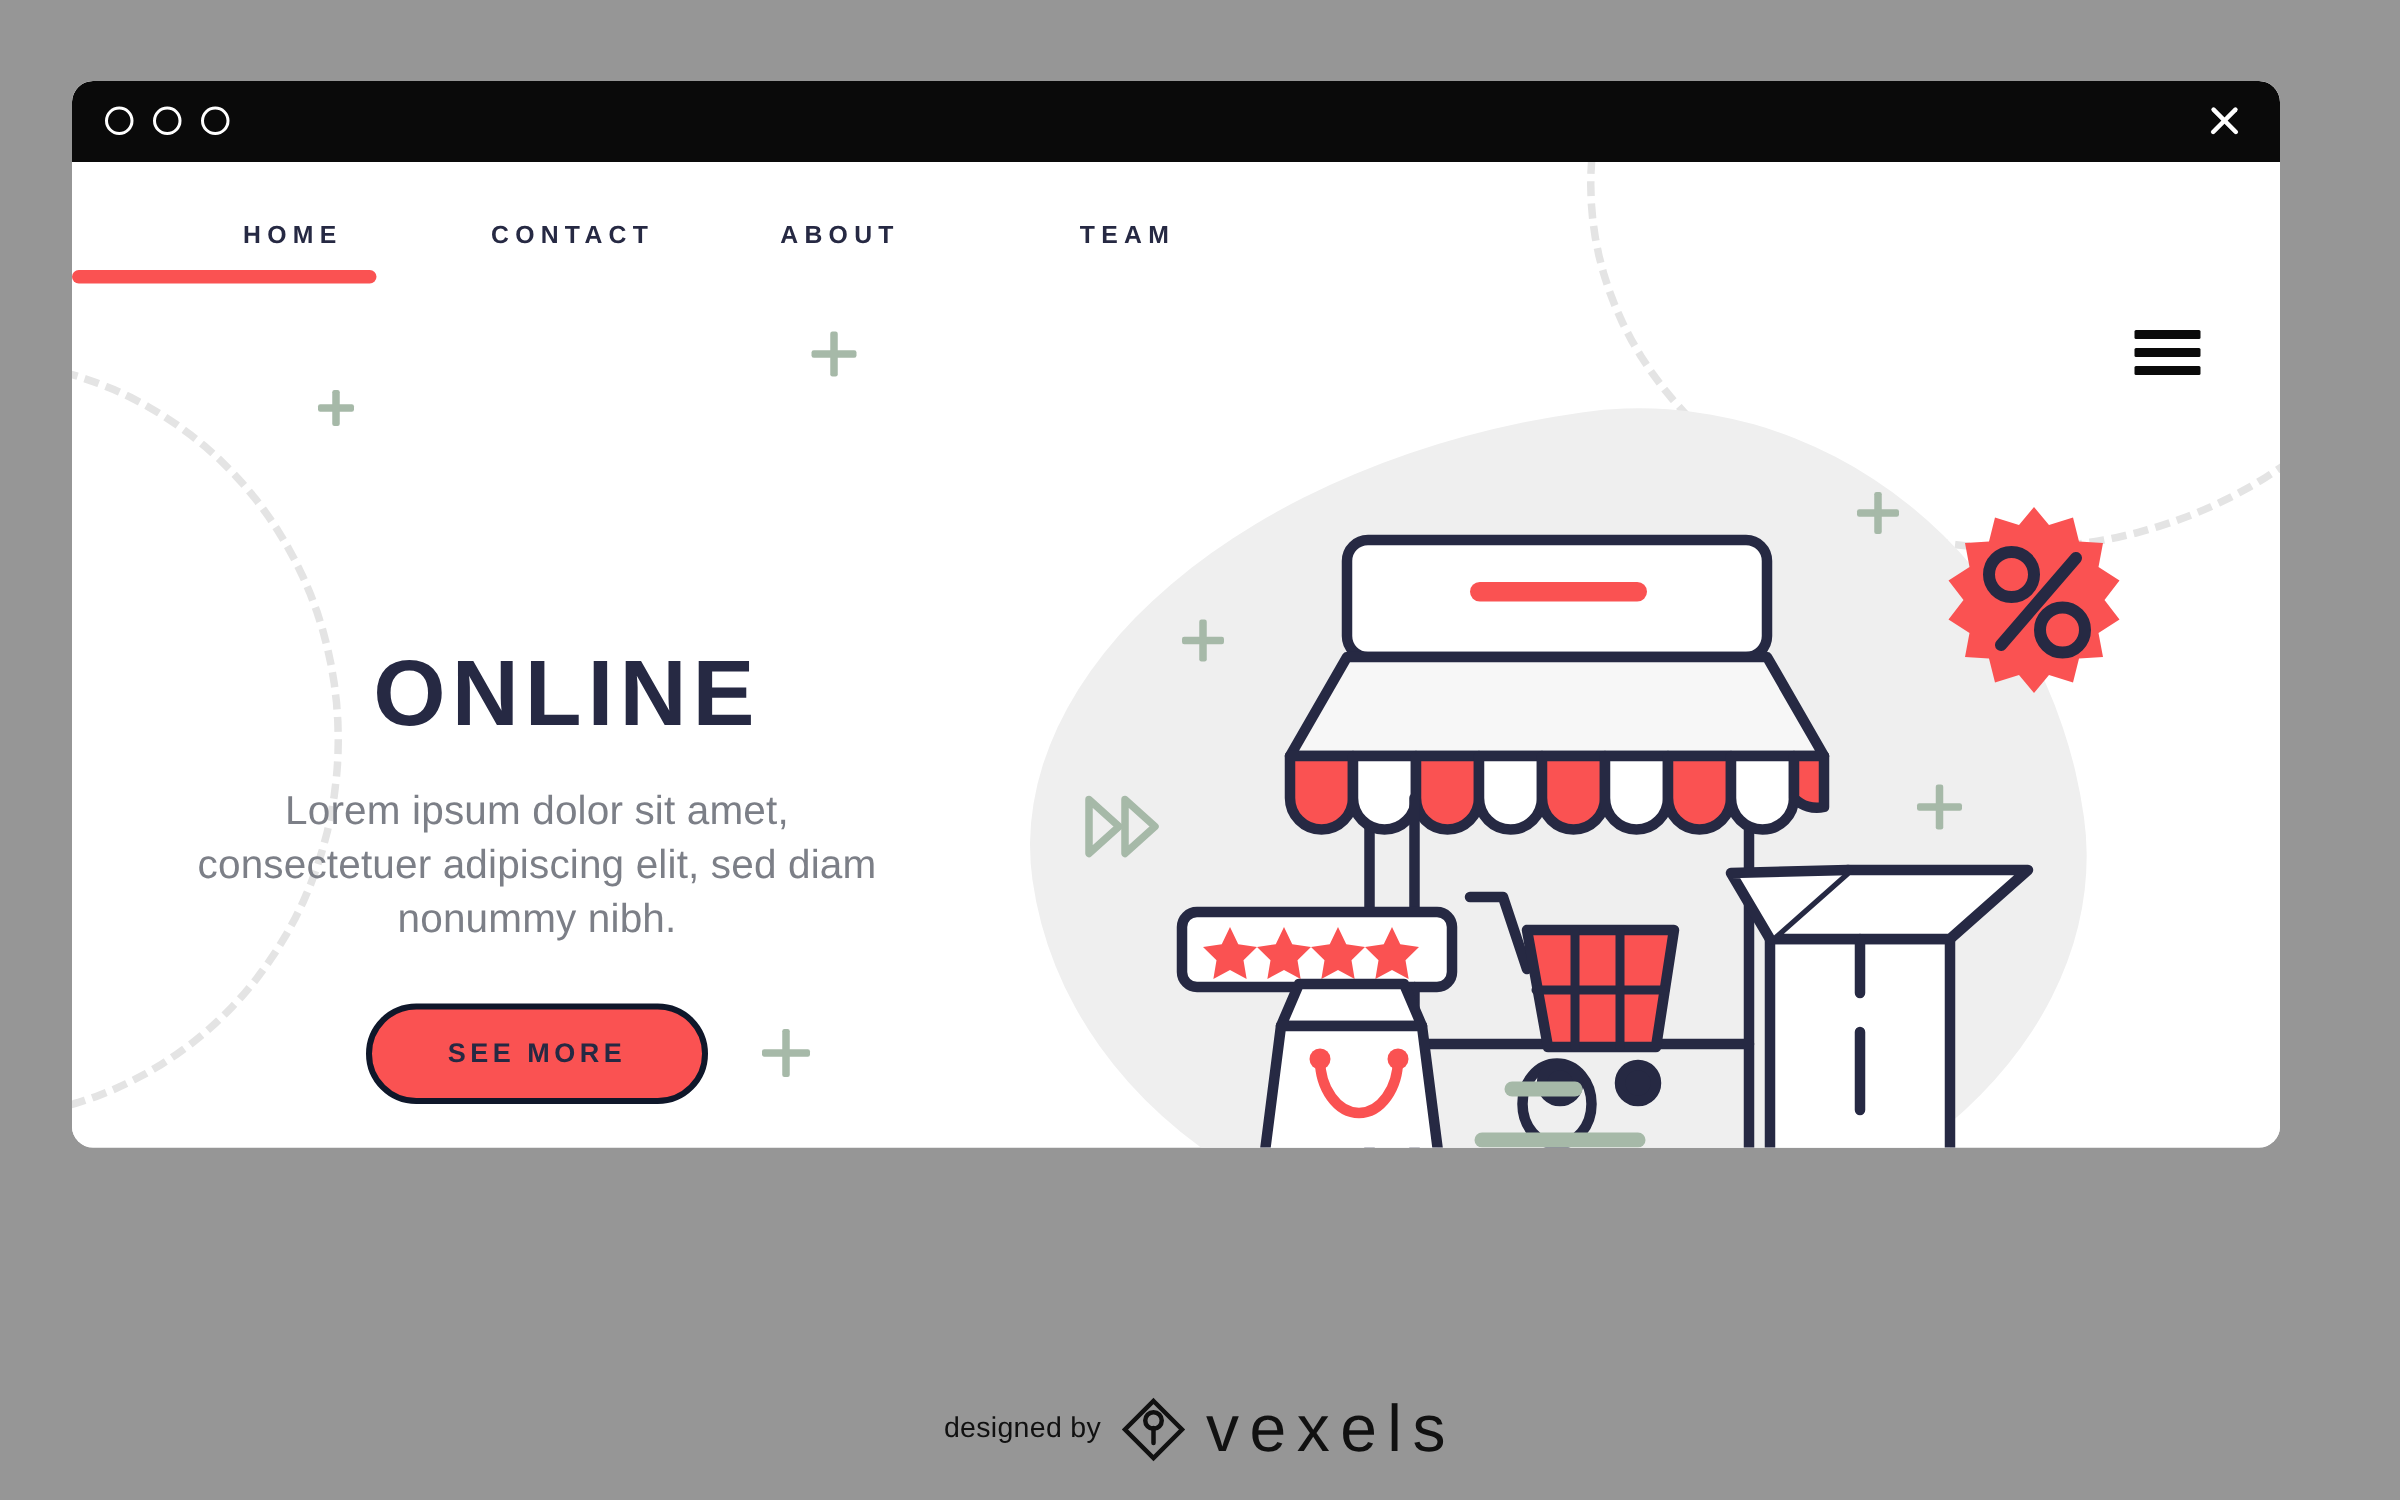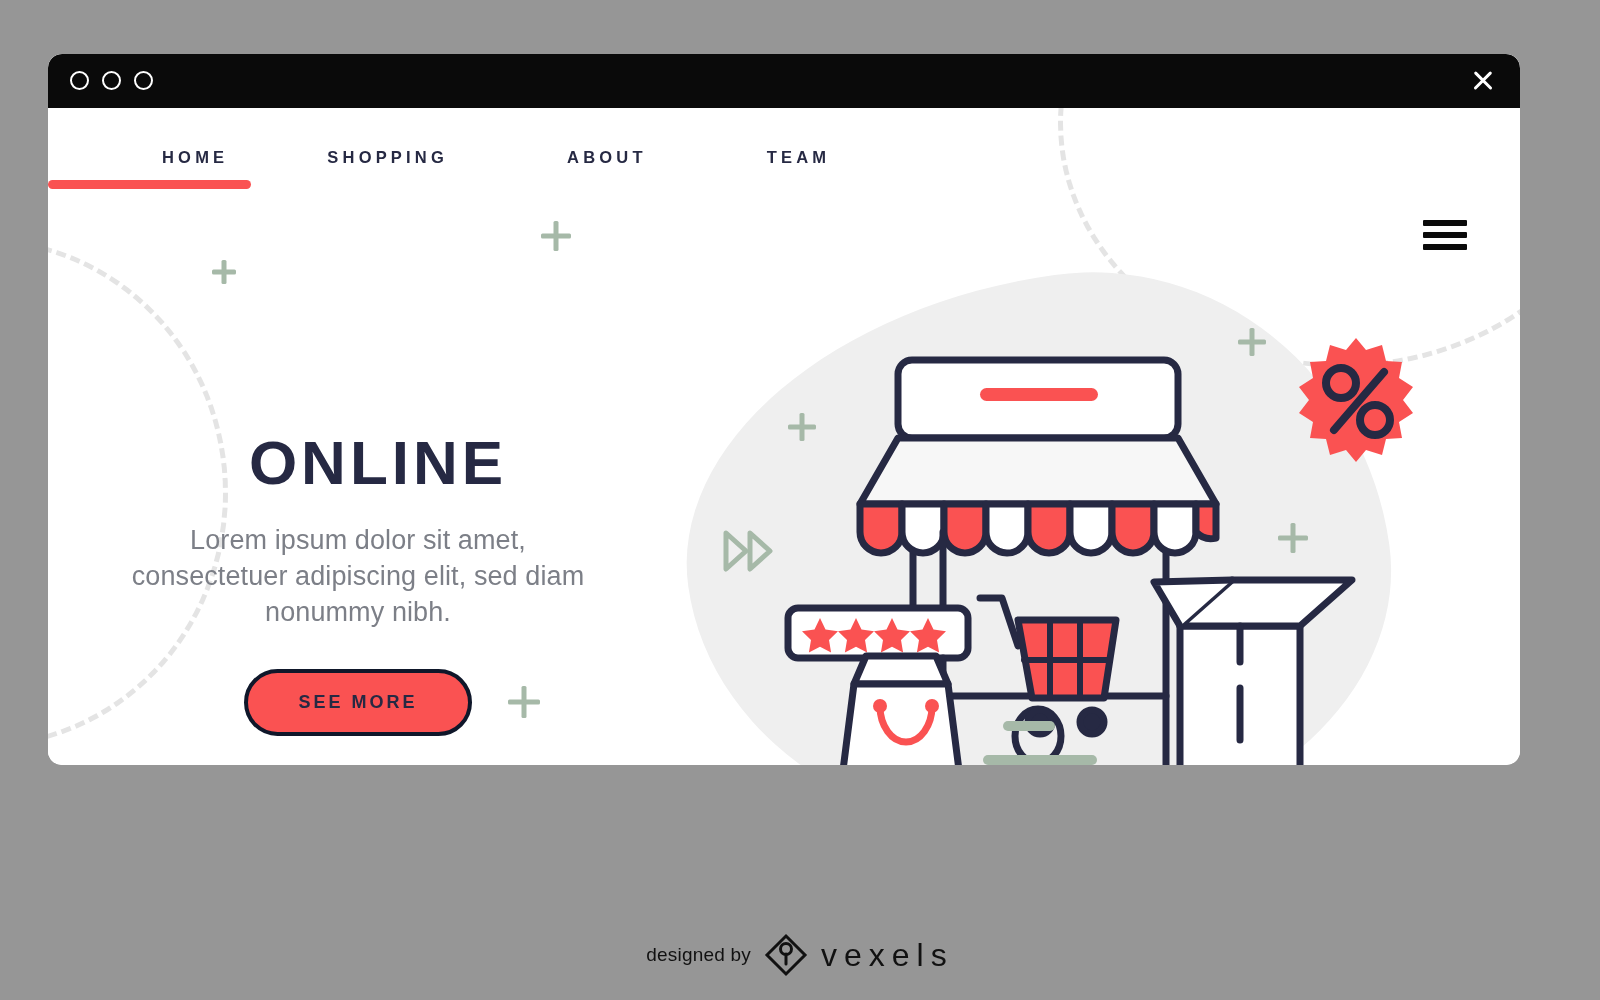--- a/index.html
+++ b/index.html
@@ -55,21 +55,21 @@
   .nav-item{
     position:relative;
     color:#262943;
     font-size:16.5px;
     font-weight:bold;
     letter-spacing:4.2px;
     cursor:pointer;
   }
   .nav-item.home{margin-left:114px;}
   .nav-item.contact{margin-left:99px;}
-  .nav-item.about{margin-left:119px;}
+  .nav-item.about{margin-left:84px;}
   .nav-item.team{margin-left:120px;}
   .nav-underline{
     position:absolute;left:-114px;top:32px;width:203px;height:9px;
     background:#fa5252;border-radius:5px;
   }
   .hamburger{
     position:absolute;right:53px;top:72px;width:44px;height:30px;cursor:pointer;
   }
   .hamburger span{
     position:absolute;left:0;width:44px;height:6px;background:#0a0a0a;border-radius:1px;
@@ -116,21 +116,21 @@
   }
   .illus{position:absolute;left:20px;top:180px;}
 
   
   .watermark{
     position:absolute;left:0;bottom:22px;width:1600px;
     display:flex;align-items:center;justify-content:center;gap:12px;
     color:#111111;
   }
   .wm-text{font-size:19px;letter-spacing:0.2px;}
-  .wm-brand{font-size:32px;letter-spacing:7px;font-weight:500;}
+  .wm-brand{font-size:44px;letter-spacing:7px;font-weight:500;}
 </style>
 </head>
 <body>
 
 <div class="window">
 
   <div class="titlebar">
     <div class="dots">
       <div class="dot"></div>
       <div class="dot"></div>
@@ -144,21 +144,21 @@
     <div class="arc arc-left"></div>
     <div class="arc arc-topright"></div>
     <div class="arc arc-bottom"></div>
 
     <div class="nav">
       <ul class="nav-list">
         <li class="nav-item home">
           <span>HOME</span>
           <span class="nav-underline"></span>
         </li>
-        <li class="nav-item contact">SHOPPING</li>
+        <li class="nav-item contact">CONTACT</li>
         <li class="nav-item about">ABOUT</li>
         <li class="nav-item team">TEAM</li>
       </ul>
       <div class="hamburger">
         <span></span>
         <span></span>
         <span></span>
       </div>
     </div>
 

